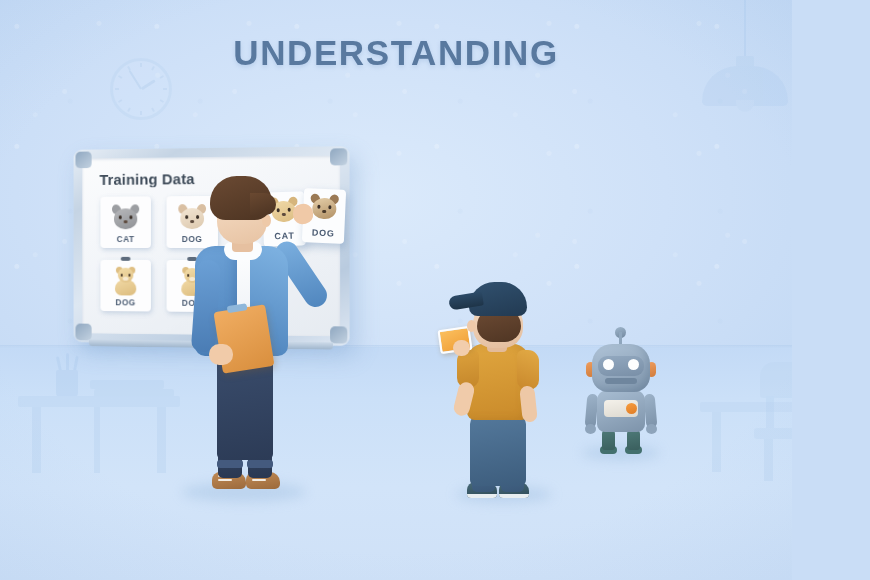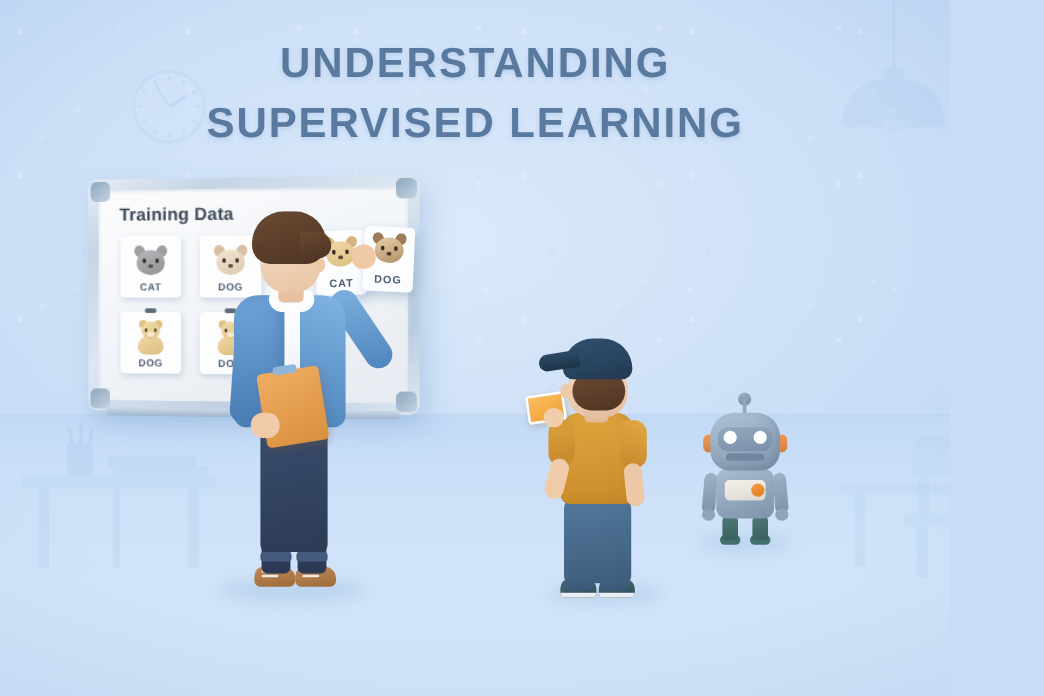--- a/index.html
+++ b/index.html
@@ -452,21 +452,20 @@
       <div class="post pb"></div>
     <div class="seat"></div>
     <div class="leg la"></div>
       <div class="leg lb"></div>
   </div>
 
   <div id="vignette"></div>
 
   <div id="title">
     <span class="line">UNDERSTANDING</span>
-    <span class="line">SUPERVISED LEARNING</span>
   </div>
 
   <div class="shadow" id="sh-board"></div>
 
   <div id="board">
     <div class="frame"></div>
     <div class="surface"></div>
     <div class="corner c-tl"></div>
     <div class="corner c-tr"></div>
     <div class="corner c-bl"></div>

